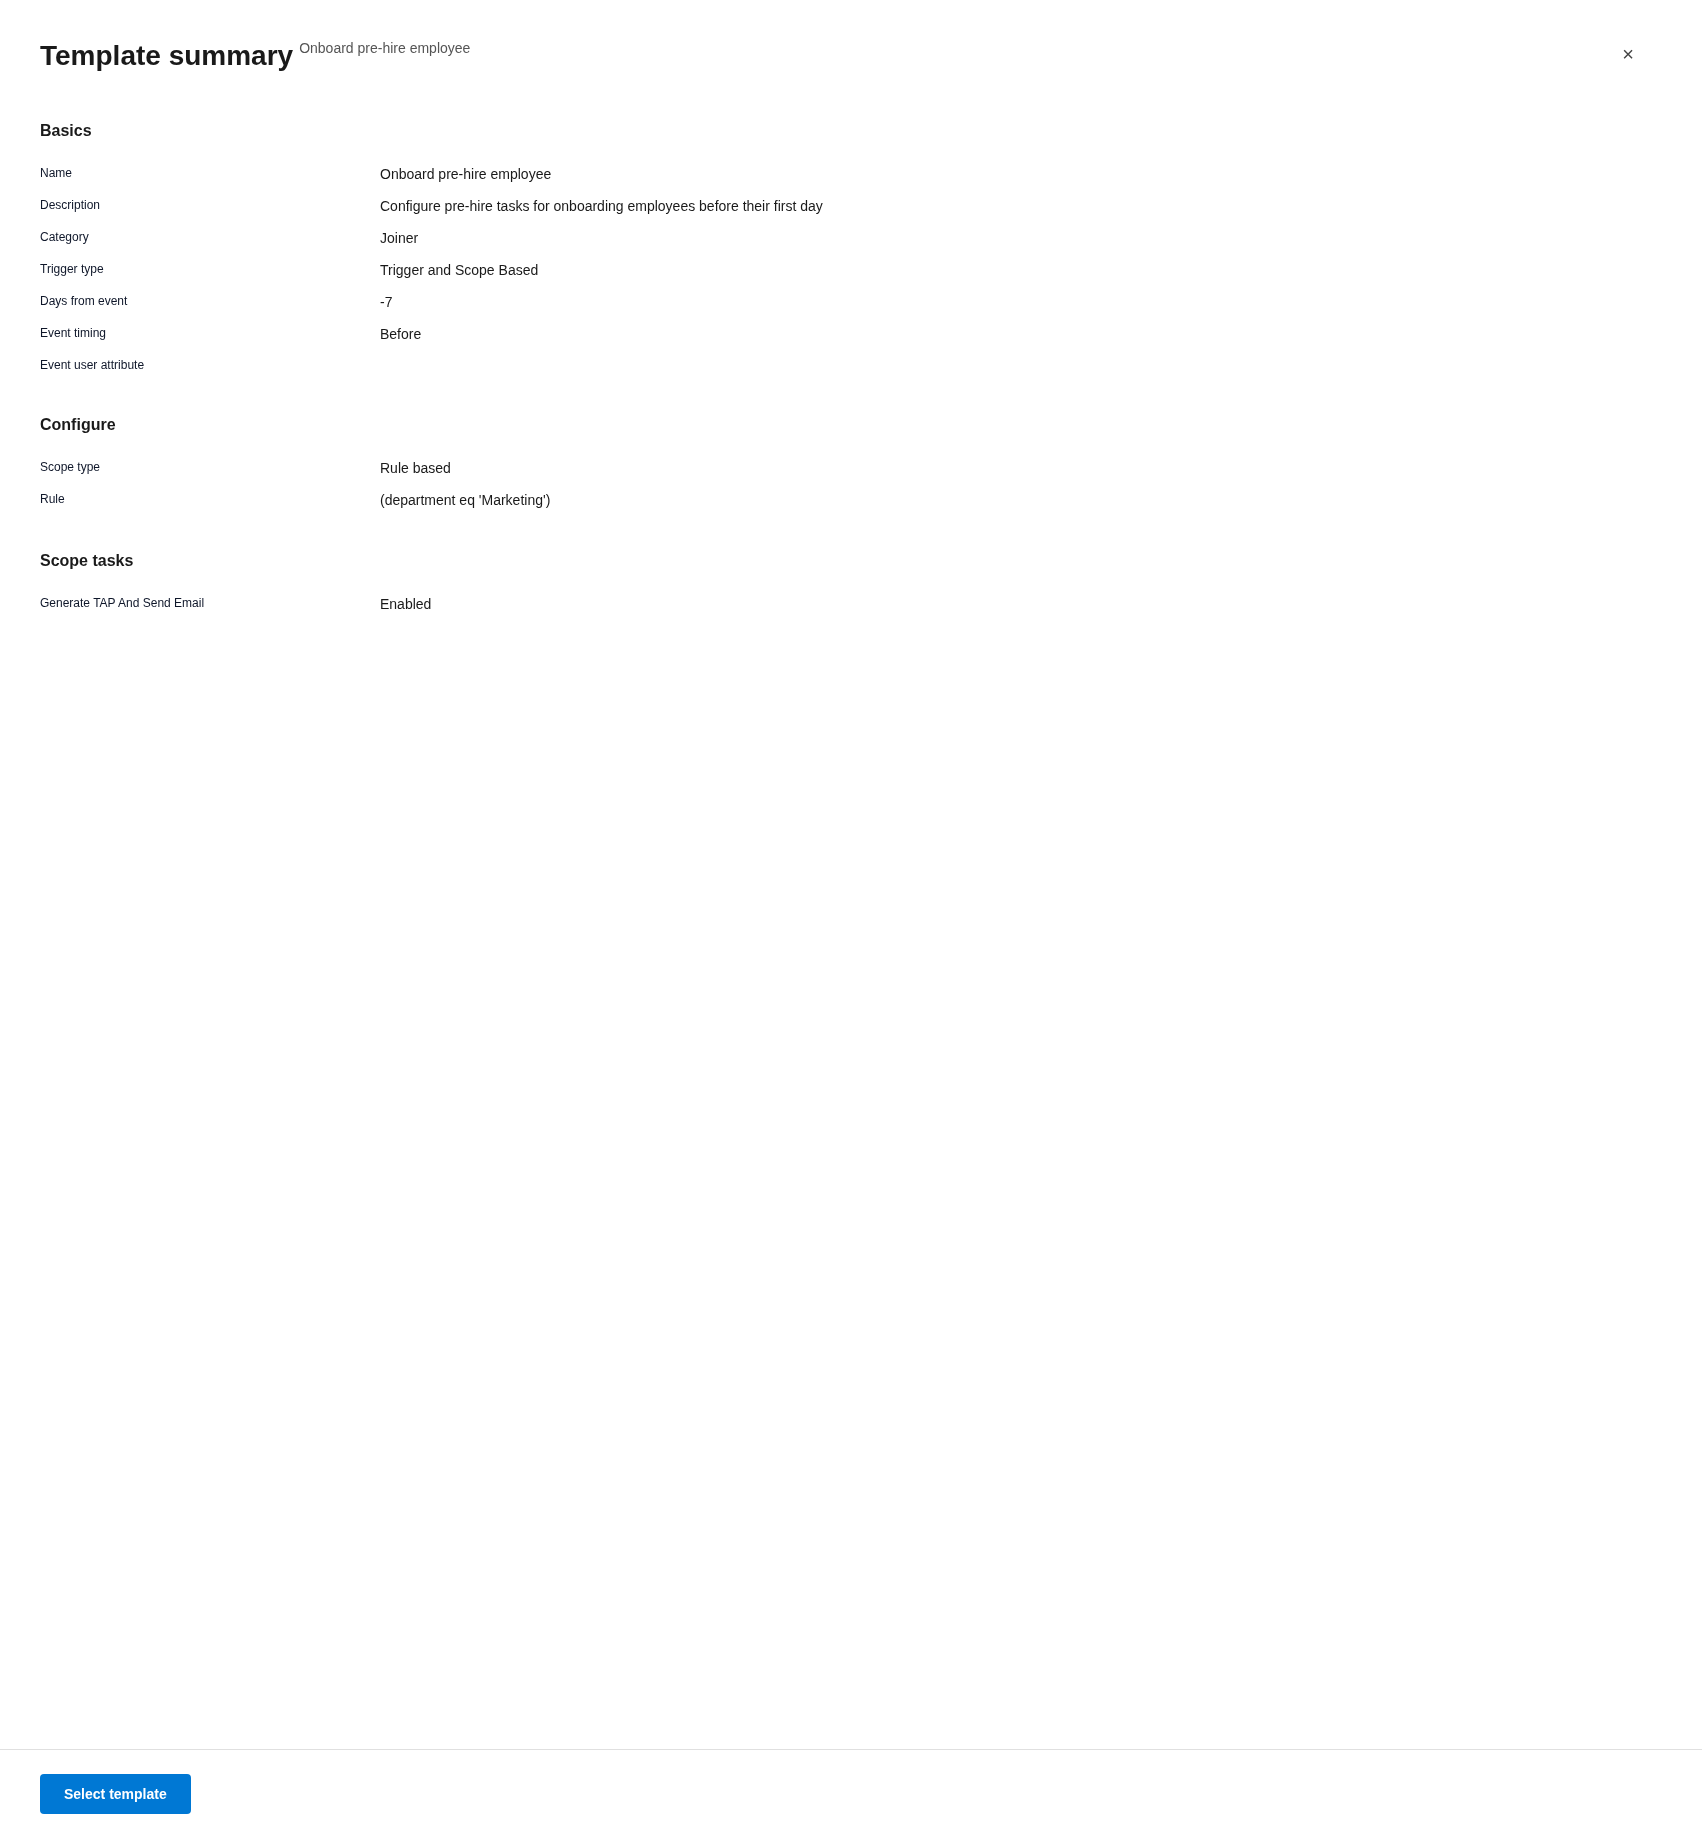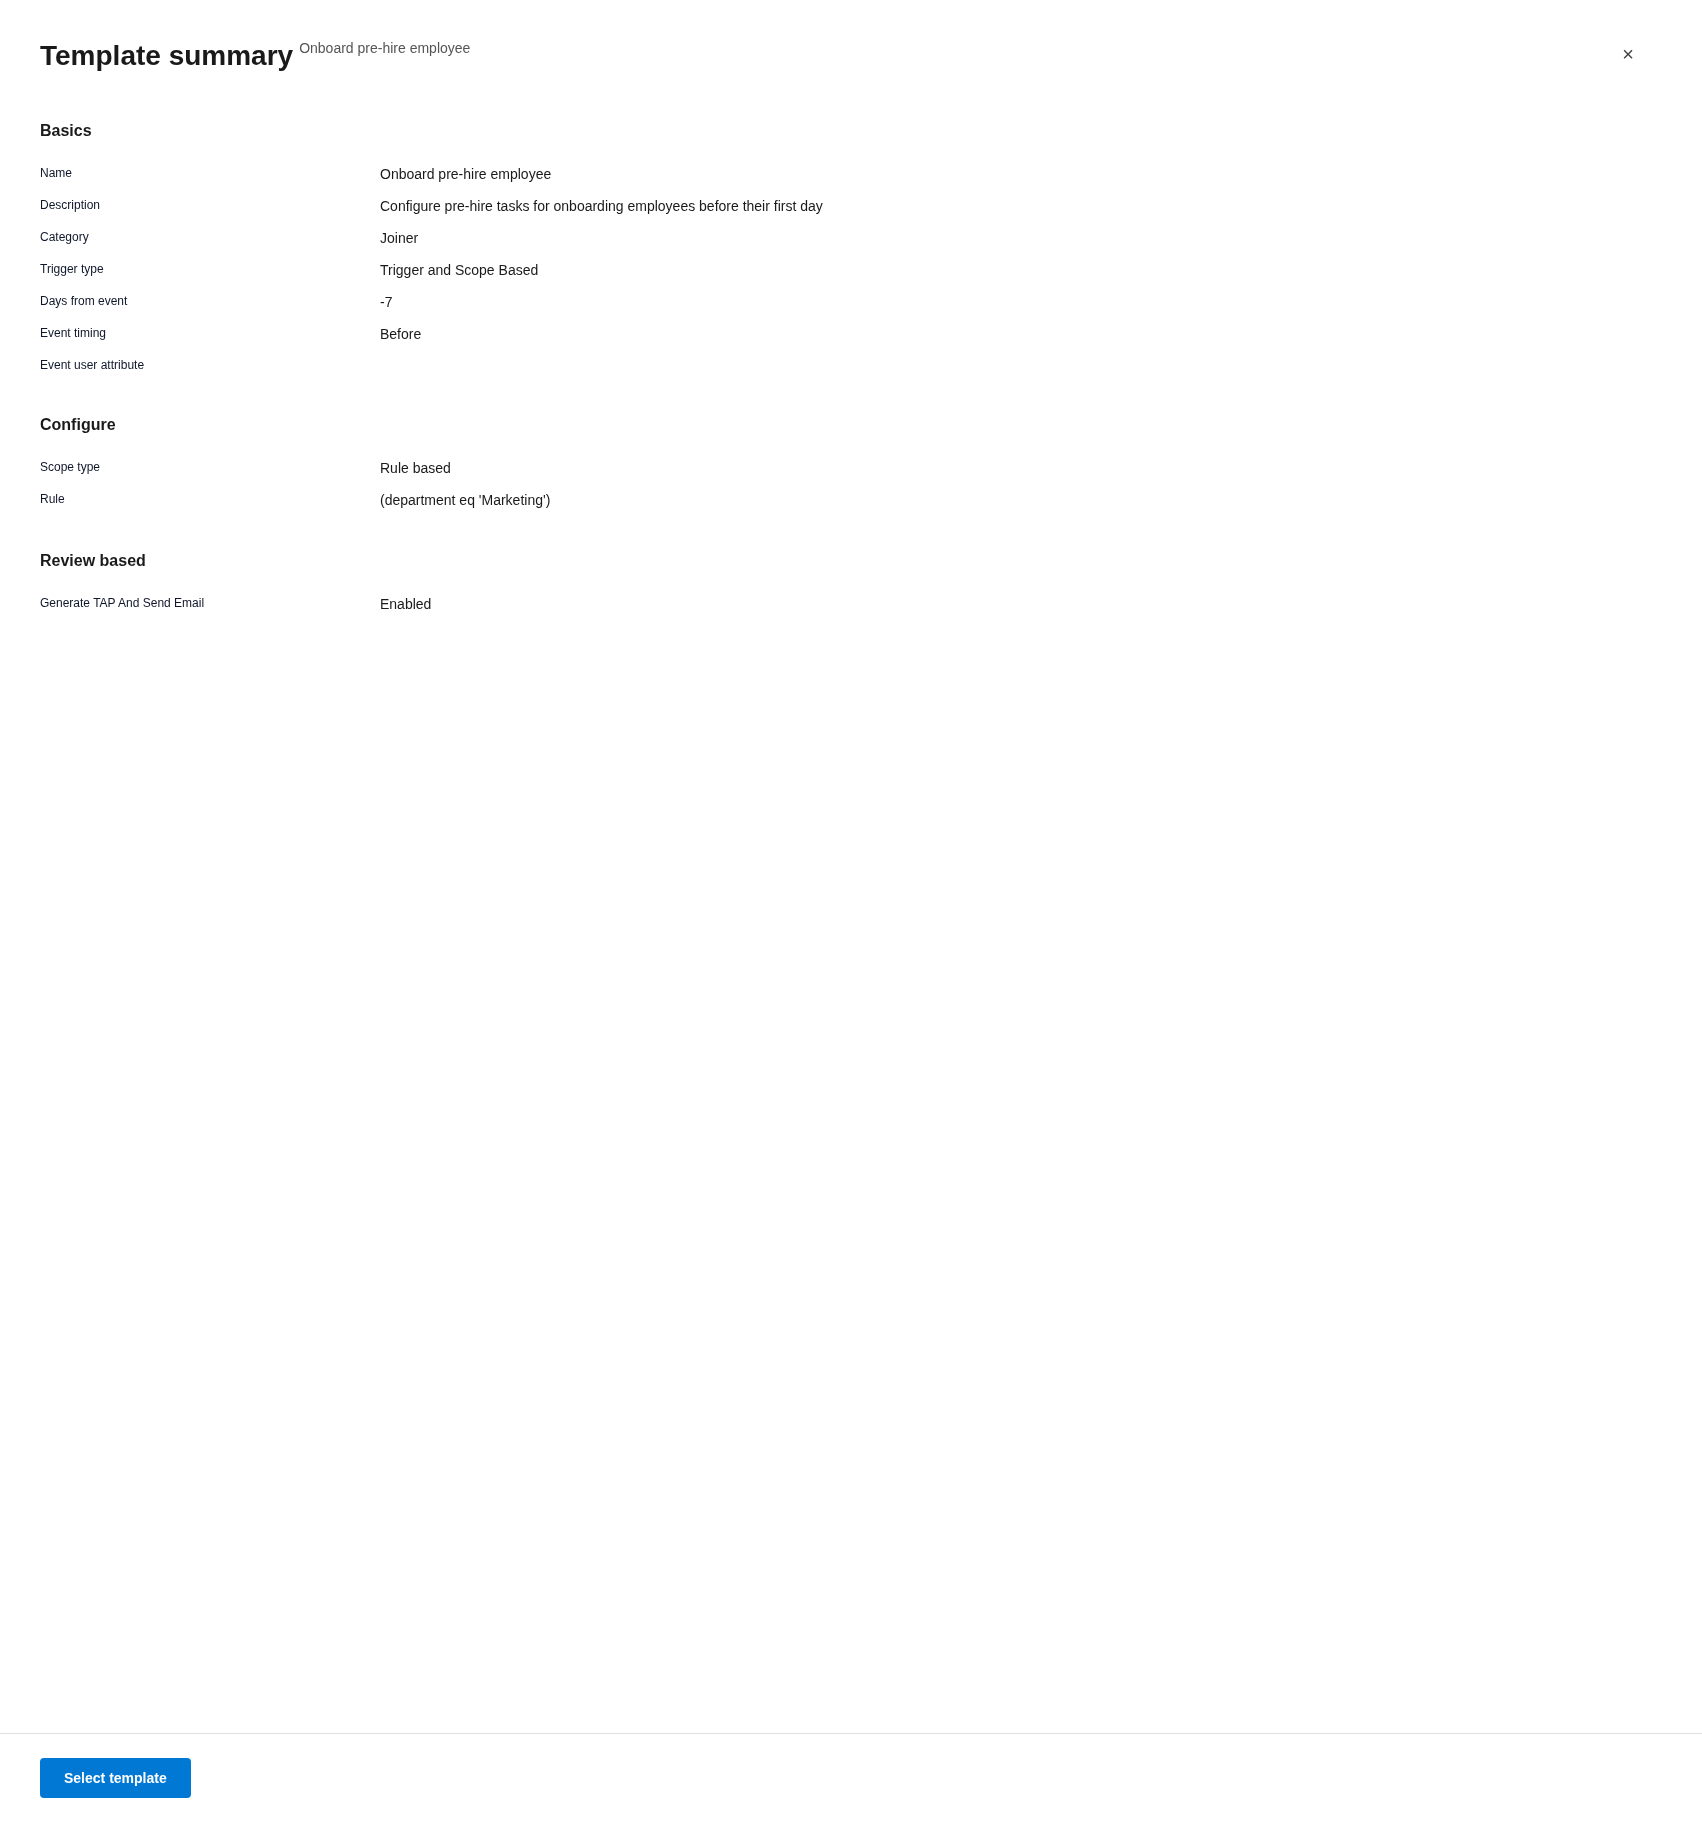--- a/index.html
+++ b/index.html
@@ -88,21 +88,21 @@
     }
 
     .field-value {
       font-size: 14px;
       color: #1a1a1a;
       flex: 1;
     }
 
     .footer {
       position: fixed;
-      bottom: 16px;
+      bottom: 0;
       left: 0;
       width: 1702px;
       background: #ffffff;
       border-top: 1px solid #e0e0e0;
       padding: 24px 40px;
       display: flex;
       align-items: center;
     }
 
     .select-template-btn {
@@ -168,21 +168,21 @@
       <span class="field-label">Scope type</span>
       <span class="field-value">Rule based</span>
     </div>
     <div class="field-row">
       <span class="field-label">Rule</span>
       <span class="field-value">(department eq 'Marketing')</span>
     </div>
   </div>
 
   <div class="section">
-    <div class="section-title">Review based</div>
+    <div class="section-title">Scope tasks</div>
 
     <div class="field-row">
       <span class="field-label">Generate TAP And Send Email</span>
       <span class="field-value">Enabled</span>
     </div>
   </div>
 
 </div>
 
 <div class="footer">

